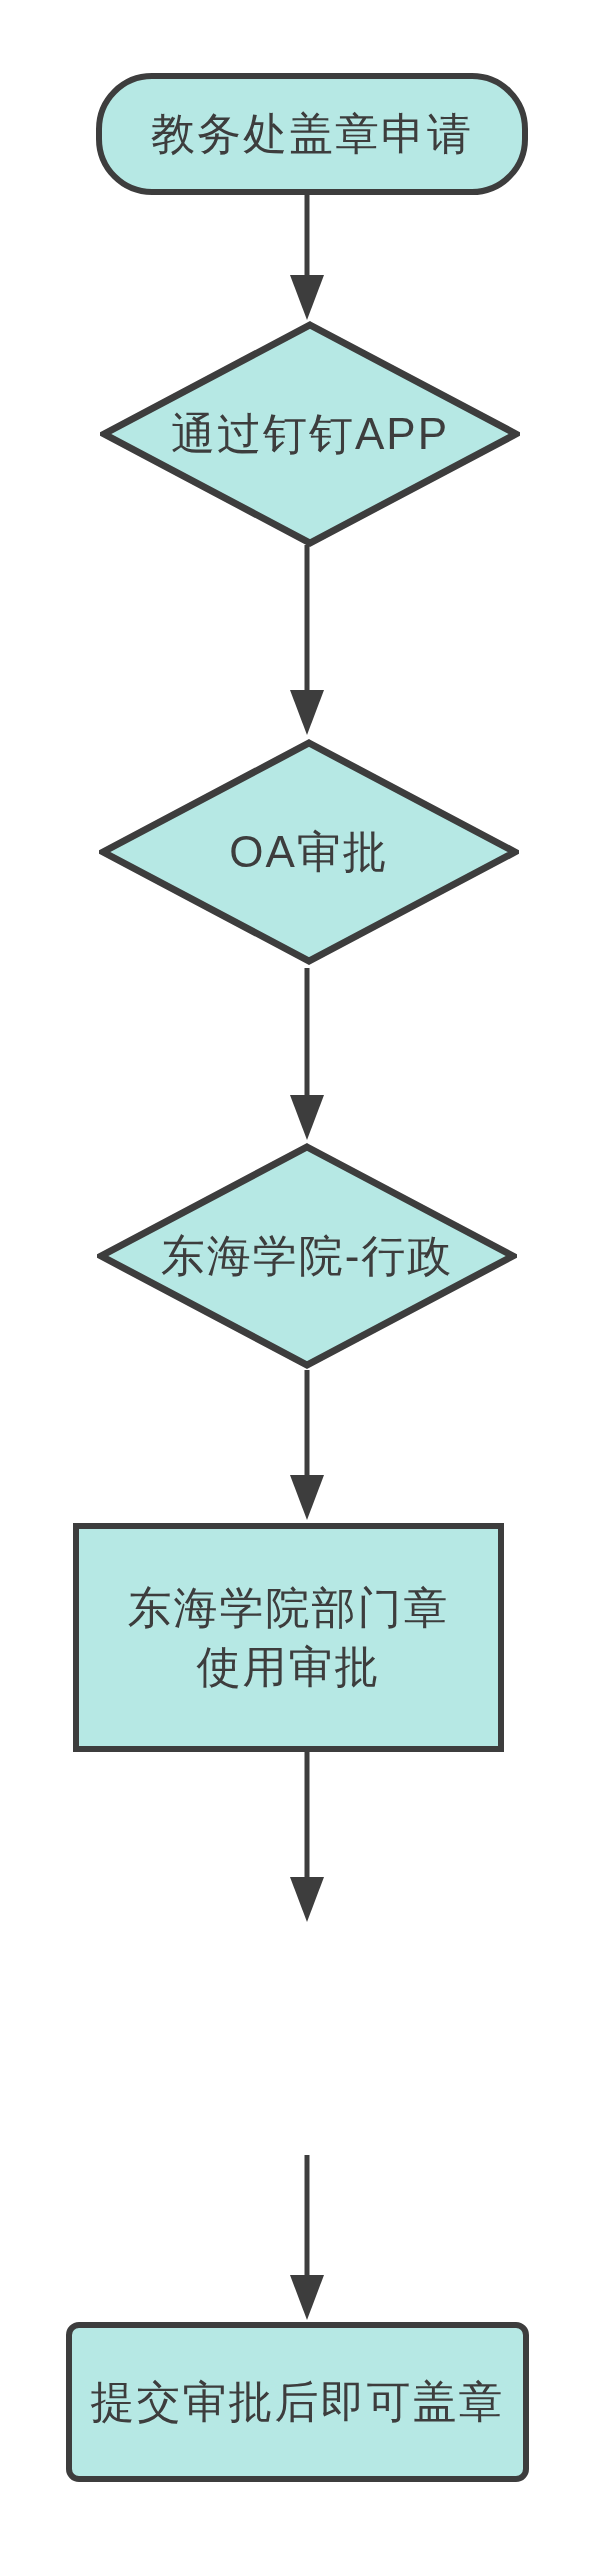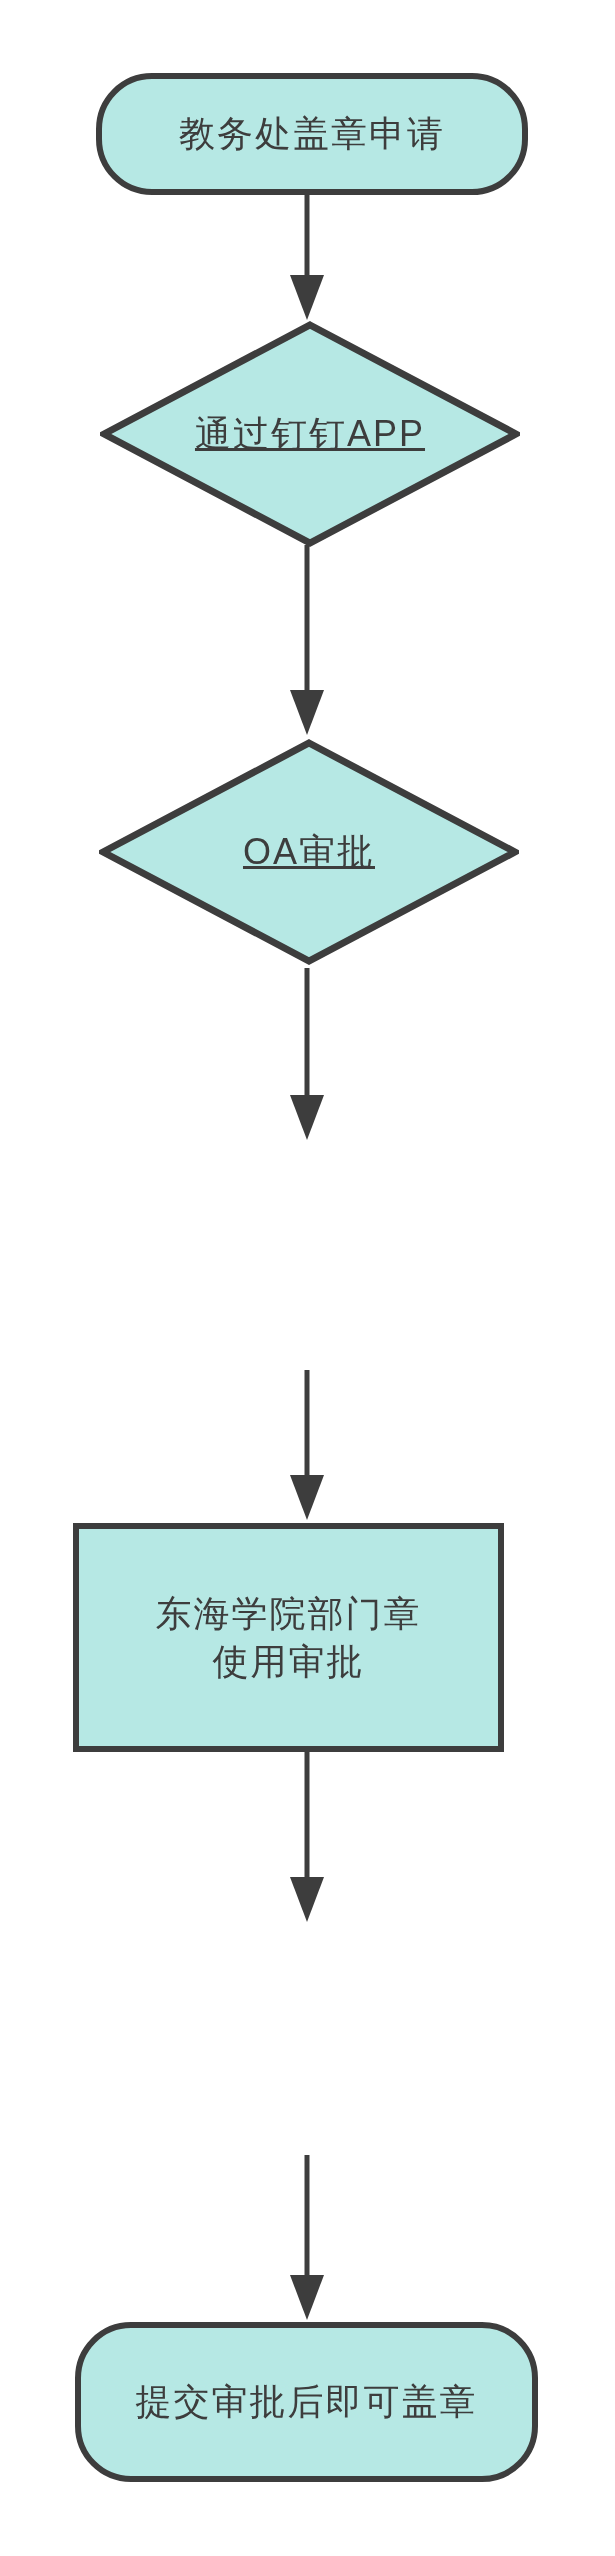--- a/index.html
+++ b/index.html
@@ -12,27 +12,27 @@
   html,body{margin:0;padding:0;}
   body{
     width:615px;height:2556px;position:relative;
     background:var(--background);
     font-family:"Liberation Sans","DejaVu Sans",sans-serif;
     overflow:hidden;
   }
   .canvas{position:absolute;inset:0;}
   .node{
     position:absolute;display:flex;align-items:center;justify-content:center;
-    text-align:center;color:var(--text);font-size:36px;letter-spacing:2px;
+    text-align:center;color:var(--text);font-size:44px;letter-spacing:2px;
     box-sizing:border-box;line-height:1.32;
   }
   .label{white-space:pre-line;}
   .stadium{background:var(--node-fill);border:6px solid var(--node-border);border-radius:56px;}
   .rect{background:var(--node-fill);border:6px solid var(--node-border);}
-  .diamond{background:transparent;border:none;text-decoration:underline;}
+  .diamond{background:transparent;border:none;}
   .diamond svg{position:absolute;left:0;top:0;width:100%;height:100%;}
   .diamond .label{position:relative;z-index:1;}
   .diamond polygon{fill:var(--node-fill);stroke:var(--node-border);stroke-width:7;stroke-linejoin:miter;}
   svg.arrows{position:absolute;left:0;top:0;width:615px;height:2556px;pointer-events:none;}
   svg.arrows line{stroke:var(--arrow);stroke-width:5;}
   svg.arrows polygon{fill:var(--arrow);}
 </style>
 </head>
 <body>
 
@@ -76,24 +76,30 @@
     <span class="label">通过钉钉APP</span>
   </div>
 
   <div class="node diamond" style="left:99px;top:739px;width:420px;height:226px;">
     <svg viewBox="0 0 420 226" xmlns="http://www.w3.org/2000/svg">
       <polygon points="210,4 416,113 210,222 4,113"></polygon>
     </svg>
     <span class="label">OA审批</span>
   </div>
 
+  <div class="node diamond" style="left:97px;top:1143px;width:420px;height:226px;">
+    <svg viewBox="0 0 420 226" xmlns="http://www.w3.org/2000/svg">
+      <polygon points="210,4 416,113 210,222 4,113"></polygon>
+    </svg>
+    <span class="label">东海学院-行政</span>
+  </div>
 
   <div class="node rect" style="left:73px;top:1523px;width:431px;height:229px;">
     <span class="label">东海学院部门章
 使用审批</span>
   </div>
 
 
-  <div class="node stadium" style="left:75px;top:2322px;width:463px;height:160px;">
+  <div class="node stadium" style="left:66px;top:2322px;width:463px;height:160px;border-radius:13px;">
     <span class="label">提交审批后即可盖章</span>
   </div>
 
 </div>
 
 </body></html>

